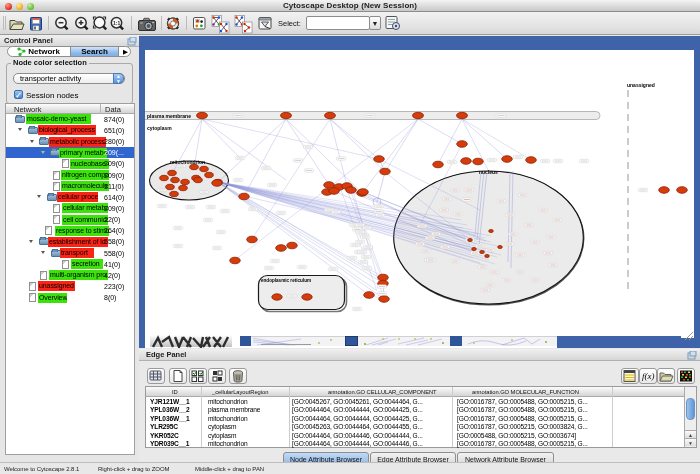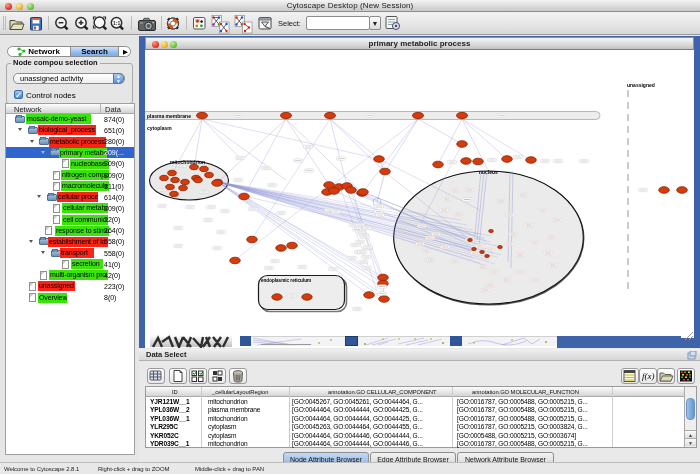--- a/index.html
+++ b/index.html
@@ -3,21 +3,21 @@
 <meta charset="utf-8">
 <style>
 * { margin:0; padding:0; box-sizing:border-box; }
 html,body { width:700px; height:474px; overflow:hidden; font-family:"Liberation Sans", sans-serif; }
 body { position:relative; background:#e8e8e8; }
 .abs { position:absolute; }
 
 #titlebar { left:0; top:0; width:700px; height:12px;
   background:linear-gradient(#f4f4f4,#d9d9d9 60%,#c8c8c8);
   border-bottom:1px solid #8c8c8c; }
-#titlebar .title { width:100%; text-align:center; font-size:8px; letter-spacing:0.1px; font-weight:normal; color:#222; line-height:12px; }
+#titlebar .title { width:100%; text-align:center; font-size:8px; letter-spacing:0.1px; font-weight:bold; color:#222; line-height:12px; }
 .light { position:absolute; top:3px; width:7px; height:7px; border-radius:50%; }
 
 #toolbar { left:0; top:12px; width:700px; height:23px;
   background:linear-gradient(#f2f2f2,#e2e2e2 70%,#d6d6d6);
   border-bottom:1px solid #9a9a9a; }
 .tsep { position:absolute; top:4px; width:1px; height:14px; background:#bcbcbc; }
 #searchlbl { font-size:7.5px; color:#111; top:7px; left:278px; }
 #searchbox { left:306px; top:4px; width:64px; height:14px; background:#fff; border:1px solid #8c8c8c; border-radius:2px; }
 #searcharrow { left:369px; top:4px; width:12px; height:14px; background:linear-gradient(#fdfdfd,#dcdcdc); border:1px solid #8c8c8c; border-radius:2px; font-size:7px; text-align:center; line-height:13px; color:#222; }
 
@@ -201,42 +201,49 @@
       <rect x="1" y="1.5" width="11" height="12" rx="1" fill="#f6f6f6" stroke="#555"></rect>
       <line x1="3" y1="4.5" x2="10" y2="4.5" stroke="#8aa"></line>
       <line x1="3" y1="7" x2="10" y2="7" stroke="#8aa"></line>
       <line x1="3" y1="9.5" x2="10" y2="9.5" stroke="#8aa"></line>
       <circle cx="11" cy="11" r="3.5" fill="#dce6f0" stroke="#446"></circle>
       <circle cx="11" cy="11" r="1.2" fill="#446"></circle>
     </svg>
 </div>
 
 <div class="abs" id="cpanel">
+  <div class="abs" id="cphead">
+      <div class="t">Control Panel</div>
+    <svg style="position:absolute; right:2px; top:2px;" width="10" height="9">
+        <rect x="1" y="2" width="7" height="6" fill="none" stroke="#7799bb" stroke-width="1"></rect>
+        <rect x="3" y="0" width="6" height="5" fill="#cfe0ef" stroke="#7799bb" stroke-width="1"></rect>
+      </svg>
+  </div>
   <div class="abs" id="tabs">
     <div id="tabnetwork"><svg style="vertical-align:-2px" width="9" height="9">
           <circle cx="2" cy="2" r="1.6" fill="#2ab52a"></circle>
           <circle cx="7" cy="4" r="1.6" fill="#2ab52a"></circle>
           <circle cx="3" cy="7.4" r="1.6" fill="#2ab52a"></circle>
           <path d="M2 2 L7 4 L3 7.4" stroke="#2ab52a" stroke-width="0.8" fill="none"></path>
         </svg> Network</div>
     <div id="tabmosaic">Search</div>
     <div id="tabarrow">▶</div>
   </div>
 
   <div class="abs" id="groupbox"></div>
-  <div class="abs" id="grouptitle">Node compou selection</div>
+  <div class="abs" id="grouptitle">Node color selection</div>
   <div class="abs" id="combo">
-      <div class="txt">unassigned activity</div>
+      <div class="txt">transporter activity</div>
     <div id="combostep">
         <div class="a" style="top:0px;">▲</div>
         <div class="a" style="top:5px;">▼</div>
       </div>
   </div>
   <div class="abs" id="checkbox">✓</div>
-  <div class="abs" id="checklbl">Control nodes</div>
+  <div class="abs" id="checklbl">Session nodes</div>
   <div class="abs" id="treepanel">
     <div id="treehead">
         <span class="c1">Network</span>
         <span class="dv"></span>
         <span class="c2">Data</span>
       </div>
     <div class="trow" style="top:9.7px;">
         <span class="fold" style="left:9.0px;"></span>
         <span class="hl g" style="left:20px;width:65px;color:#000;">mosaic-demo-yeast</span>
         <span class="num">874(0)</span>
@@ -324,26 +331,20 @@
       </div>
 <div class="trow" style="top:188.1px;">
         <span class="file" style="left:23.0px;"></span>
         <span class="hl g" style="left:32px;width:29px;color:#000;">Overview</span>
         <span class="num">8(0)</span>
       </div>
   </div>
 </div>
 
 <div class="abs" id="netwin">
-  <div id="nettitle">
-    <div class="mlight" style="left:6px; background:radial-gradient(circle at 35% 30%,#ff9a8a,#e33a2a 60%,#b01500);"></div>
-    <div class="mlight" style="left:15px; background:radial-gradient(circle at 35% 30%,#ffe9a0,#efb52f 60%,#c78a00);"></div>
-    <div class="mlight" style="left:24px; background:radial-gradient(circle at 35% 30%,#c4f0a0,#6fc43f 60%,#3f9400);"></div>
-    <div class="t">primary metabolic process</div>
-  </div>
   <div id="netcanvas">
     <svg width="549" height="282" viewBox="0 0 549 282" id="graph">
         <rect x="-4" y="61.5" width="459" height="8" rx="4" fill="#ededed" stroke="#a8a8a8" stroke-width="0.8"></rect>
         <text x="2" y="67.5" font-size="5" font-weight="bold" fill="#000">plasma membrane</text>
         <text x="2" y="79.5" font-size="5" font-weight="bold" fill="#000">cytoplasm</text>
         <ellipse cx="44" cy="130.5" rx="39.5" ry="19.5" fill="#e9e9e9" stroke="#111" stroke-width="1.1"></ellipse>
         <text x="25" y="113.5" font-size="5" font-weight="bold" fill="#000">mitochondrion</text>
         <rect x="115.5" y="227.5" width="86" height="34" rx="9" fill="none" stroke="#777" stroke-width="1.6"></rect>
         <rect x="113.5" y="225.5" width="86" height="34" rx="9" fill="#ededed" stroke="#1a1a1a" stroke-width="1.2"></rect>
         <text x="116" y="231.5" font-size="4.6" font-weight="bold" fill="#000">endoplasmic reticulum</text>
@@ -722,21 +723,21 @@
       <div style="position:absolute;left:412px;top:4px;width:137px;height:12px;background:#3e63a9;"></div>
       <div style="position:absolute;left:536px;top:0px;width:13px;height:6px;background:#fff;"></div>
       <svg style="position:absolute;left:536px;top:0px;" width="13" height="8">
         <path d="M4 8 L12 0 M8 8 L12 4" stroke="#999" stroke-width="1" fill="none"></path>
       </svg>
     </div>
 </div>
 
 <div class="abs" id="dpanel">
   <div id="dphead">
-      <div class="t">Data Select</div>
+      <div class="t">Edge Panel</div>
     <svg style="position:absolute; right:3px; top:2px;" width="10" height="9">
         <rect x="1" y="2" width="7" height="6" fill="none" stroke="#7799bb" stroke-width="1"></rect>
         <rect x="3" y="0" width="6" height="5" fill="#cfe0ef" stroke="#7799bb" stroke-width="1"></rect>
       </svg>
   </div>
   <div class="dbtn" style="left:8px;"><svg width="16" height="14">
         <rect x="2" y="2" width="11" height="9" rx="1" fill="#dde6ee" stroke="#556" stroke-width="1"></rect>
         <line x1="2" y1="5" x2="13" y2="5" stroke="#556"></line>
         <line x1="2" y1="8" x2="13" y2="8" stroke="#556"></line>
         <line x1="5.5" y1="2" x2="5.5" y2="11" stroke="#556"></line>

